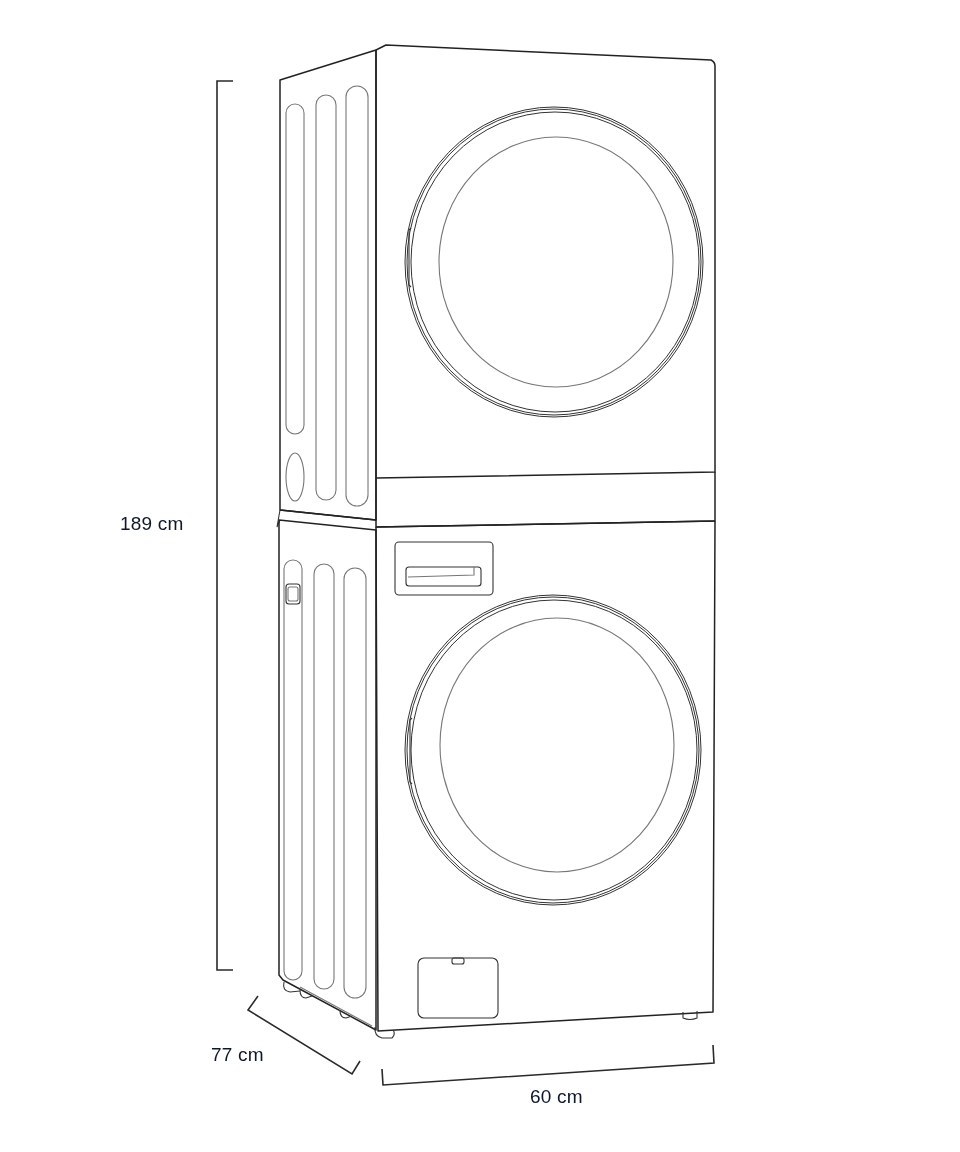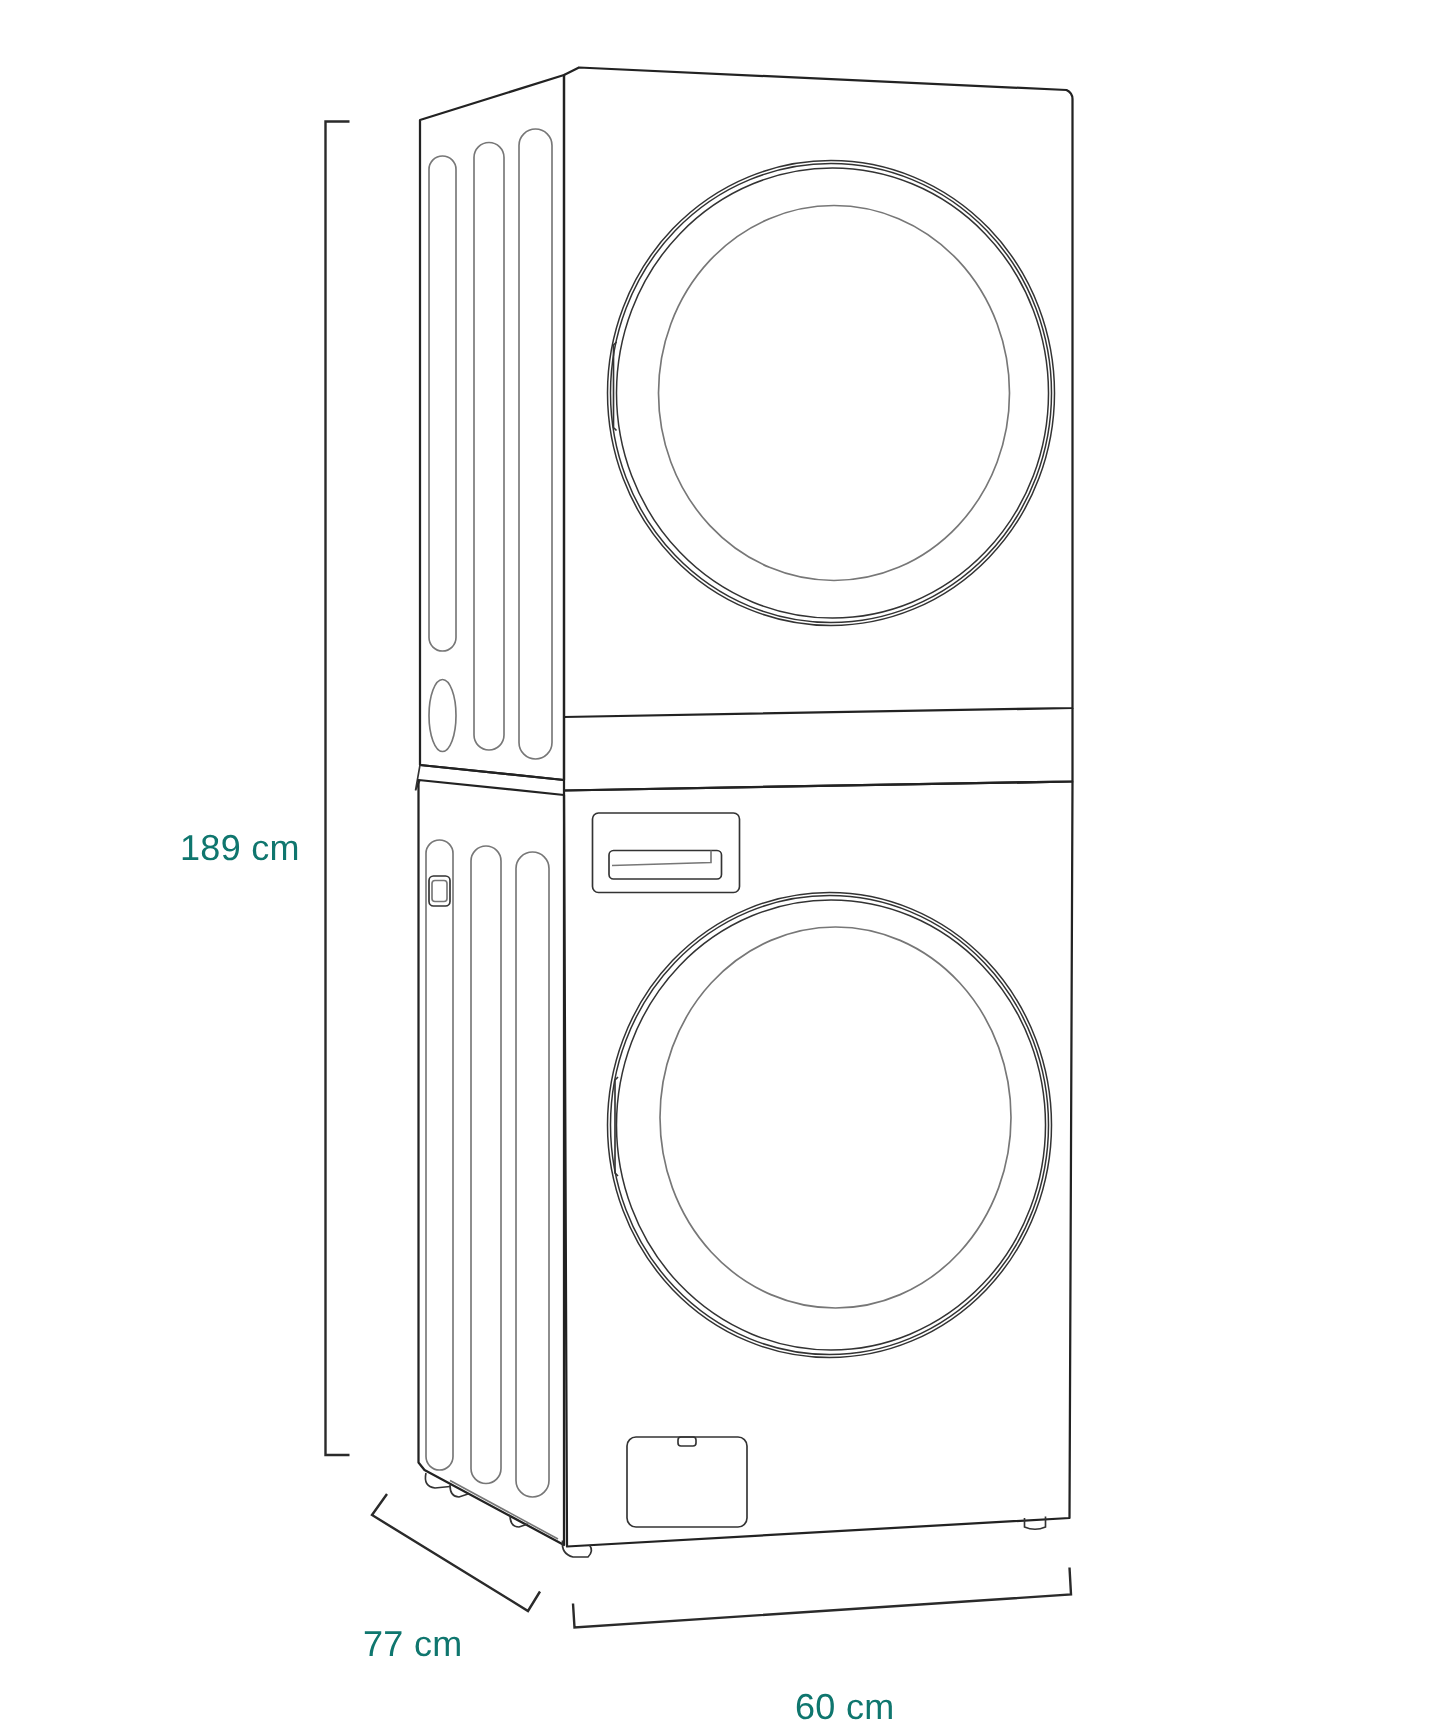--- a/index.html
+++ b/index.html
@@ -1,25 +1,24 @@
 <!DOCTYPE html>
 <html><head>
   <meta charset="utf-8">
   <style>
     html, body { margin: 0; padding: 0; background: #ffffff; }
     body { width: 960px; height: 1152px; position: relative; overflow: hidden; }
     #drawing { position: absolute; left: 0; top: 0; width: 960px; height: 1152px; }
     .label {
       position: absolute;
       font-family: "Liberation Sans", "DejaVu Sans", sans-serif;
-      font-size: 24px;
-      color: #0f766e;
+      font-size: 19px;
+      color: #0f172a;
       white-space: nowrap;
       letter-spacing: 0.2px;
-      margin-top: 39px;
     }
     .dim { stroke: #2a2a2a; stroke-width: 1.6; fill: none; }
     .edge { stroke: #222; stroke-width: 1.5; fill: none; stroke-linejoin: round; }
     .edge-thin { stroke: #333; stroke-width: 1.1; fill: none; }
     .detail { stroke: #777; stroke-width: 1.1; fill: none; }
     .ring { stroke: #333; stroke-width: 1; fill: none; }
   </style>
 </head>
 <body>
 
@@ -103,14 +102,14 @@
       <path class="edge-thin" d="M683,1012 L683,1018 Q690,1021 697,1018 L697,1011"></path>
       <path class="edge-thin" d="M284,982 Q282,991 290,992 L300,991"></path>
       <path class="edge-thin" d="M300,990 Q300,998 306,998 L312,996"></path>
       <path class="edge-thin" d="M340,1010 Q340,1018 346,1018 L352,1016"></path>
       <path class="detail" d="M300,987 L372,1026"></path>
     </g>
   </g>
 </svg>
 
 <span class="label" style="left:120px; top:513px;">189 cm</span>
-<span class="label" style="left:242px; top:1044px;">77 cm</span>
+<span class="label" style="left:211px; top:1044px;">77 cm</span>
 <span class="label" style="left:530px; top:1086px;">60 cm</span>
 
 </body></html>

